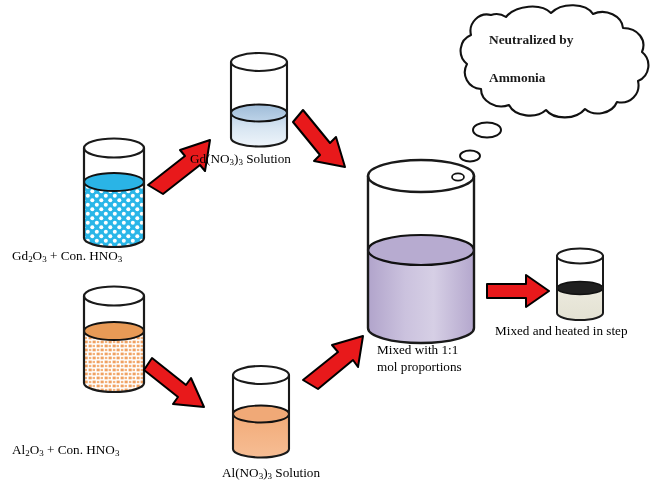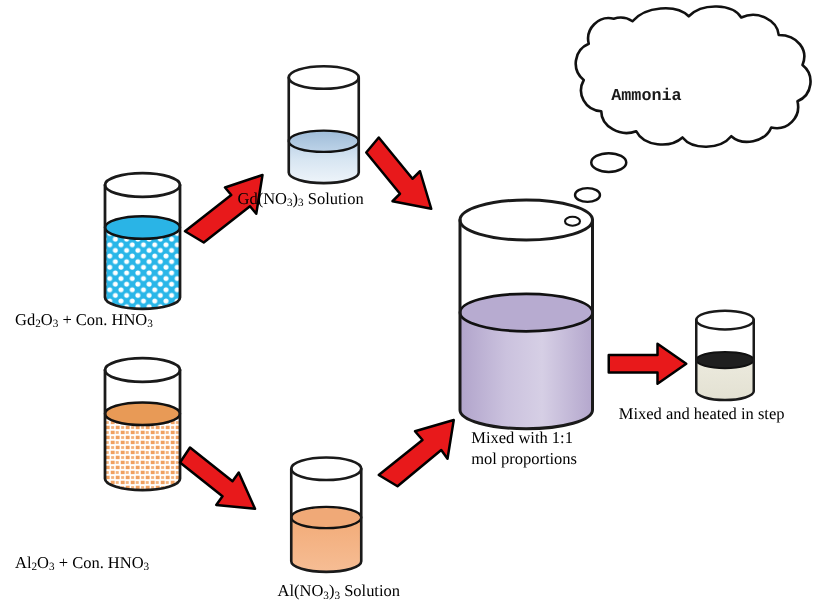--- a/index.html
+++ b/index.html
@@ -190,15 +190,16 @@
 
   <div class="lbl" style="left:190px; top:150px;">Gd(NO<sub>3</sub>)<sub>3</sub> Solution</div>
 
   <div class="lbl" style="left:222px; top:464px;">Al(NO<sub>3</sub>)<sub>3</sub> Solution</div>
 
   <div class="lbl" style="left:377px; top:341px;">Mixed with 1:1</div>
   <div class="lbl" style="left:377px; top:358px;">mol proportions</div>
 
   <div class="lbl" style="left:495px; top:322px;">Mixed and heated in step</div>
 
-  <div class="bubble-txt" style="left:489px; top:68px;font-family:Liberation Mono, monospace;">Ammonia</div>
+  <div class="bubble-txt" style="left:489px; top:30px;">Neutralized by</div>
+  <div class="bubble-txt" style="left:489px; top:68px;">Ammonia</div>
 
 </div>
 
 </body></html>

